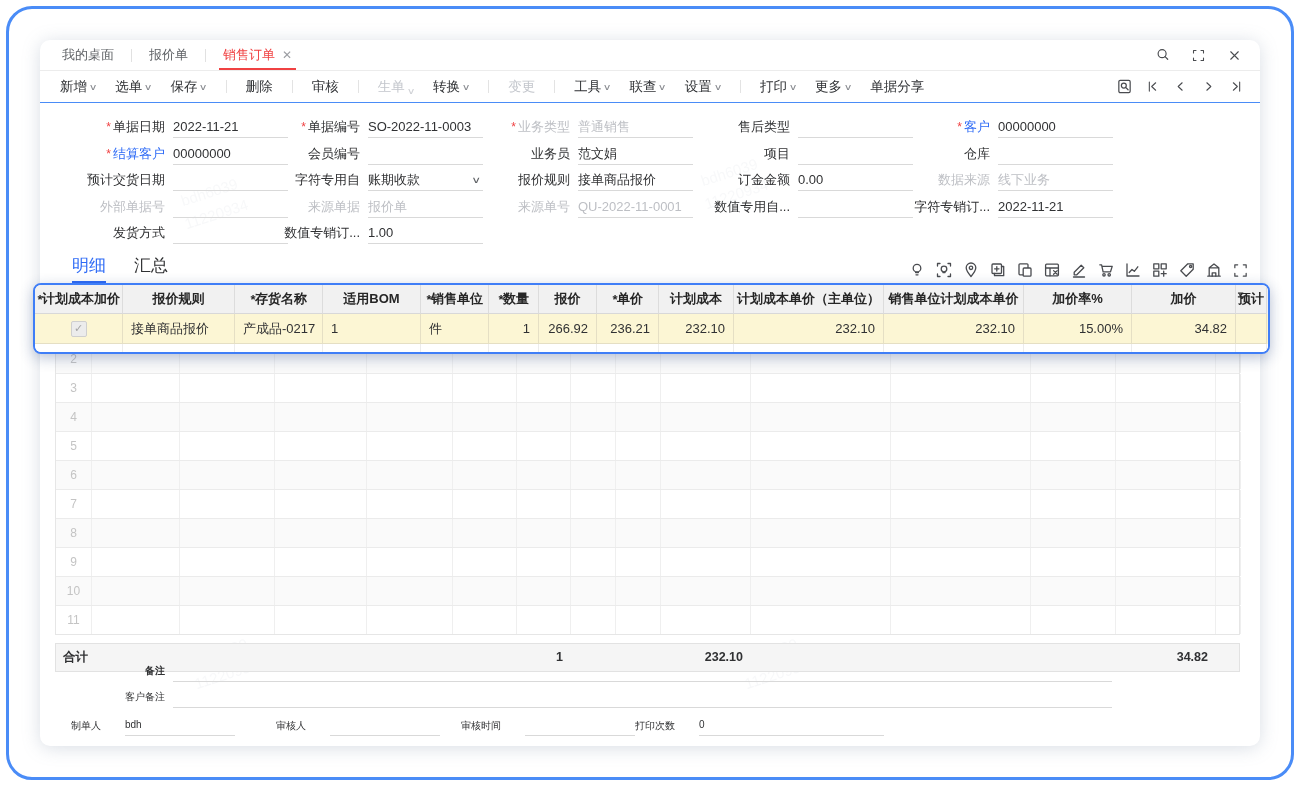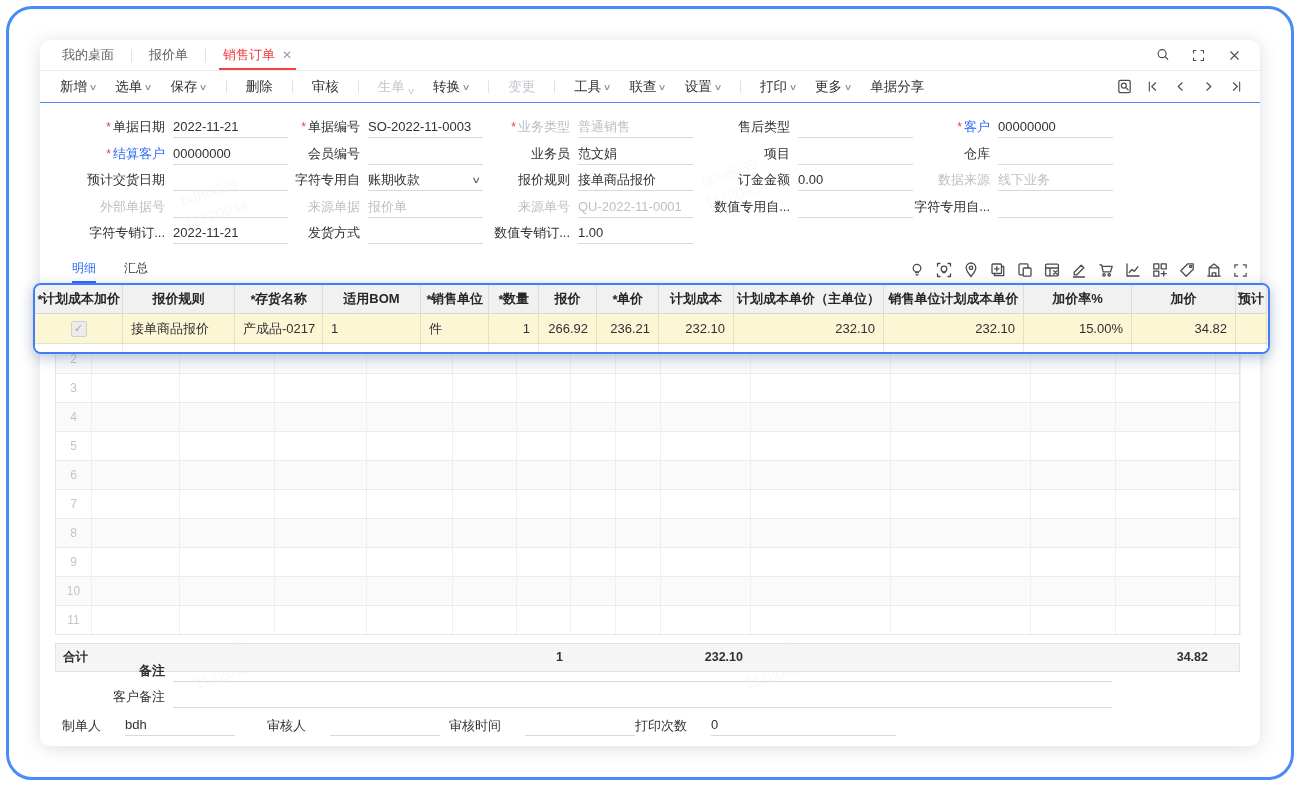--- a/index.html
+++ b/index.html
@@ -39,21 +39,21 @@
   .field{display:flex;align-items:center;font-size:13px;}
   .field .lab{flex:none;width:97px;text-align:right;padding-right:8px;white-space:nowrap;overflow:hidden;}
   .field .ast{color:#f04142;font-style:normal;margin-right:2px;font-size:12px;}
   .field .val{flex:none;width:115px;border-bottom:1px solid #d9d9d9;height:21px;line-height:21px;
               white-space:nowrap;overflow:hidden;position:relative;}
   .field.link .lab{color:#2e6bf6;}
   .field.disabled .lab,.field.disabled .val{color:#bdbfc4;}
   .val .dd{position:absolute;right:3px;top:1px;color:#5f6266;font-size:9px;transform:scaleX(1.5);}
   
   .detailbar{margin:9px 10px 0 32px;display:flex;align-items:flex-end;height:27px;z-index:2;position:relative;}
-  .dtab{font-size:12px;margin-right:28px;padding-bottom:6px;white-space:nowrap;cursor:pointer;}
+  .dtab{font-size:17px;margin-right:28px;padding-bottom:6px;white-space:nowrap;cursor:pointer;}
   .dtab.active{color:#2e6bf6;border-bottom:2px solid #2e6bf6;padding-bottom:4px;}
   .row-icons{margin-left:auto;display:flex;gap:8px;align-items:center;padding-bottom:3px;}
   .ricon{width:19px;height:19px;display:flex;align-items:center;justify-content:center;cursor:pointer;}
   
   .tablewrap{position:relative;margin:3px 15px 0 15px;width:1185px;font-size:12.5px;z-index:2;}
   .g-head{display:grid;height:30px;background:#f2f2f2;border:1px solid #e0e0e0;box-sizing:border-box;
           font-weight:bold;color:#262626;}
   .g-head .hc{display:flex;align-items:center;justify-content:center;border-right:1px solid #dedede;
               white-space:nowrap;overflow:hidden;}
   .g-body{border:1px solid #e6e6e6;border-top:none;box-sizing:border-box;}
@@ -76,21 +76,21 @@
   .ov-row{display:grid;height:30px;background:#fcf6d4;}
   .ov-row .cell{display:flex;align-items:center;border-right:1px solid #e5dfc4;border-bottom:1px solid #e5dfc4;
                 padding:0 8px;white-space:nowrap;overflow:hidden;box-sizing:border-box;}
   .cell.numv{justify-content:flex-end;}
   .cell.center{justify-content:center;padding:0;}
   .ov-strip{display:grid;height:8px;background:#fff;}
   .ov-strip div{border-right:1px solid #ececec;}
   .cb{width:14px;height:14px;background:#ececec;border:1px solid #cfcfcf;border-radius:2px;
       display:flex;align-items:center;justify-content:center;color:#a5a5a5;font-size:11px;line-height:1;}
   
-  .footer{position:absolute;left:0;top:618px;width:1127px;font-size:13px;z-index:2;}
+  .footer{position:absolute;left:0;top:618px;width:1127px;font-size:10px;z-index:2;}
   .frow{display:flex;align-items:center;height:26px;}
   .frow .flab{flex:none;width:125px;text-align:right;white-space:nowrap;font-weight:bold;color:#303133;}
   .frow .flab.normal{font-weight:normal;}
   .frow .fline{flex:1;margin:0 55px 0 8px;border-bottom:1px solid #d9d9d9;height:20px;white-space:nowrap;}
   .makers{display:grid;grid-template-columns:195px 205px 195px 200px 1fr;height:27px;margin-top:2px;}
   .mk{display:flex;align-items:center;}
   .mk .mlab{flex:1;text-align:right;padding-right:24px;white-space:nowrap;}
   .mk .mval{flex:none;width:110px;border-bottom:1px solid #d9d9d9;height:20px;line-height:20px;white-space:nowrap;}
   .mk .mval.wide{width:185px;}
   .clipped{display:grid;grid-template-columns:445px 420px 1fr;height:27px;margin-top:2px;}
@@ -298,24 +298,20 @@
       <div class="field disabled">
         <span class="lab">来源单据</span>
         <div class="val">报价单</div>
       </div>
       <div class="field disabled">
         <span class="lab">来源单号</span>
         <div class="val">QU-2022-11-0001</div>
       </div>
       <div class="field">
         <span class="lab">数值专用自...</span>
-        <div class="val"></div>
-      </div>
-      <div class="field">
-        <span class="lab">字符专用自...</span>
         <div class="val"></div>
       </div>
       <div class="field">
         <span class="lab">字符专销订...</span>
         <div class="val">2022-11-21</div>
       </div>
       <div class="field">
         <span class="lab">发货方式</span>
         <div class="val"></div>
       </div>

